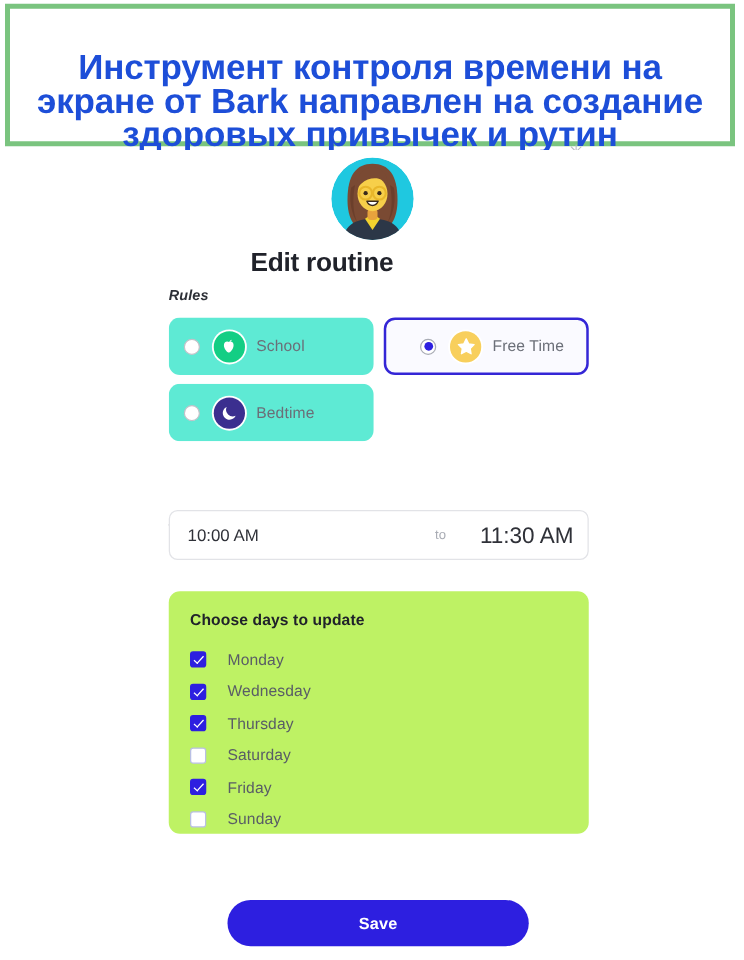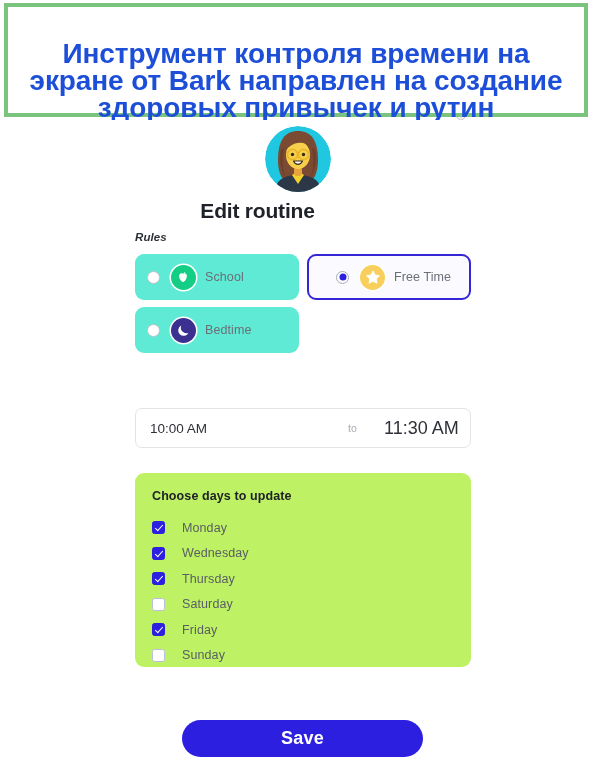--- a/index.html
+++ b/index.html
@@ -269,21 +269,21 @@
     position: absolute;
     left: 182px;
     top: 600px;
     width: 241px;
     height: 37px;
     border: none;
     border-radius: 19px;
     background: #2d1fe0;
     color: #ffffff;
     font-family: "Liberation Sans", sans-serif;
-    font-size: 18px;
+    font-size: 13px;
     font-weight: bold;
     letter-spacing: 0.2px;
     cursor: pointer;
   }
 </style>
 </head>
 <body>
 
 <div class="banner">
   <div class="banner-text">Инструмент контроля времени на

